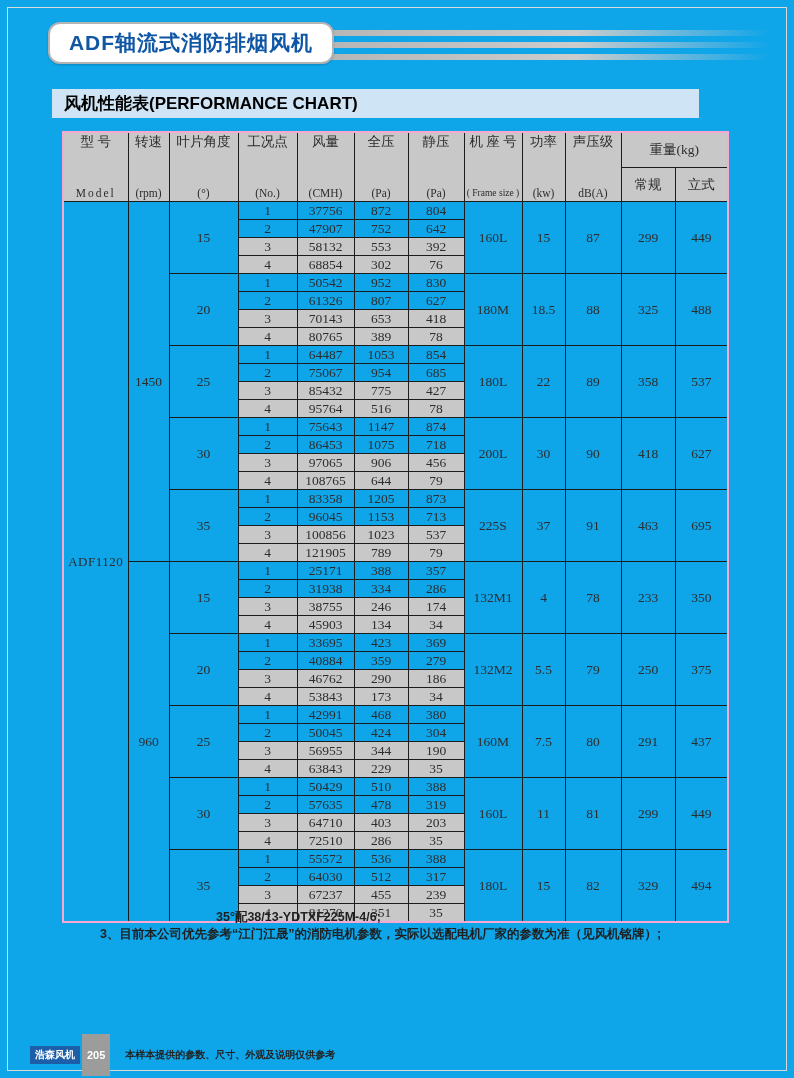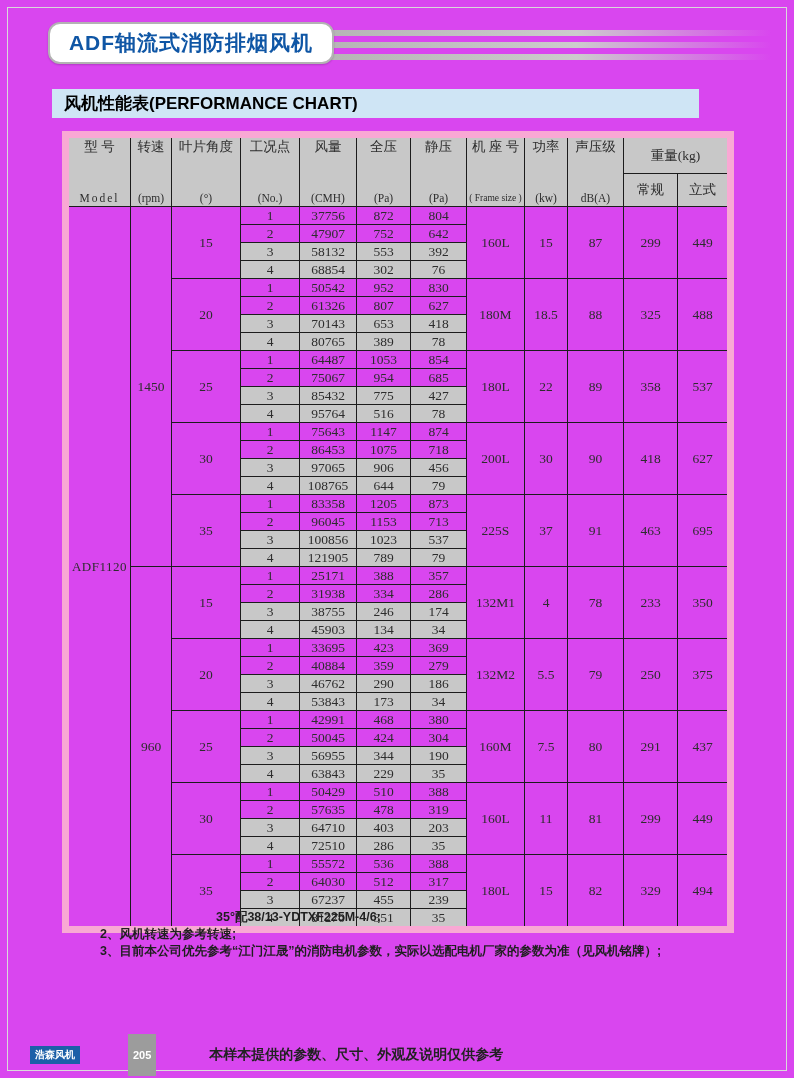--- a/index.html
+++ b/index.html
@@ -1,17 +1,17 @@
 <!DOCTYPE html>
 <html style="--title-blue: #0f56a5; --section-bg: #cfe5f5; --header-gray: #c8c8c8; --shade-gray: #c8c8c8; --footer-brand-bg: #1c5fa8; --footer-page-bg: #9c9c9c;"><head>
 <meta charset="utf-8">
 <style>
   html,body { margin:0; padding:0; background:#ffffff; }
   .page {
-    position:relative; width:794px; height:1078px; background:#d946ef;
+    position:relative; width:794px; height:1078px; background:#0ea5e9;
     font-family:"Liberation Sans", sans-serif; overflow:hidden;
   }
   .page-border { position:absolute; left:7px; top:7px; right:7px; bottom:7px;
     border:1px solid #d9d9d9; pointer-events:none; }
 
   
   .title-box {
     position:absolute; left:48px; top:22px; width:282px; height:38px;
     background:#fff; border:2px solid #b3b3b3; border-radius:12px;
     display:flex; align-items:center; justify-content:center;
@@ -23,46 +23,46 @@
   .s1 { top:30px; } .s2 { top:42px; } .s3 { top:54px; }
 
   
   .section-bar { position:absolute; left:52px; top:89px; width:647px; height:29px;
     background:var(--section-bg,#cfe5f5); display:flex; align-items:center; }
   .section-bar span { font-size:17px; font-weight:600; color:#000; padding-left:12px; }
 
   
   table.perf { position:absolute; left:62px; top:131px; border-collapse:collapse;
     table-layout:fixed; font-family:"Liberation Serif", serif; color:#2d2d2d;
-    border:7px solid #f9a8d4; }
+    border:2px solid #f9a8d4; }
   .perf th, .perf td { border:1px solid #1c1c1c; text-align:center; vertical-align:middle;
     padding:0; overflow:hidden; }
   .perf thead th { background:var(--header-gray,#c8c8c8); font-weight:normal; }
   .h1 { font-size:13.5px; line-height:17px; }
   .h2 { font-size:11.5px; line-height:15px;margin-top:36px; }
   .h2.tiny { font-size:9.5px; }
   .model-sub { letter-spacing:2px; }
   .perf tbody td { height:17px; font-size:13.5px; line-height:17px; }
   .perf td.sh { background:var(--shade-gray,#c8c8c8); }
   .perf td.model-cell { font-size:13px; letter-spacing:0.5px; }
 
   
   .notes { position:absolute; left:64px; top:909px; width:690px;
     font-size:12.5px; font-weight:bold; color:#1f1f1f; line-height:17px; }
   .note-line { white-space:nowrap; }
   .note-item { padding-left:36px; }
   .note-cont { padding-left:152px; }
 
   
-  .footer { position:absolute; left:30px; top:1034px; display:flex; align-items:center;gap:46px; }
+  .footer { position:absolute; left:30px; top:1034px; display:flex; align-items:center; }
   .brand { background:var(--footer-brand-bg,#1c5fa8); color:#fff; font-size:10px;
     font-weight:bold; padding:2px 5px; }
   .pagenum { background:var(--footer-page-bg,#9c9c9c); color:#fff; font-size:11px;
     font-weight:bold; padding:15px 5px; margin-left:2px; }
-  .disclaimer { font-size:14px; font-weight:bold; color:#222; margin-left:7px; }
+  .disclaimer { font-size:10px; font-weight:bold; color:#222; margin-left:15px; }
 </style>
 </head>
 <body>
 
 <div class="page">
   <div class="page-border"></div>
 
   <div class="title-box">
     <span>ADF轴流式消防排烟风机</span>
   </div>
@@ -440,21 +440,20 @@
           <td class="sh">4</td>
           <td class="sh">81270</td>
           <td class="sh">351</td>
           <td class="sh">35</td>
         </tr>
       </tbody>
   </table>
 
   <div class="notes" id="notes">
       <div class="note-line note-cont">35°配38/13-YDTXF225M-4/6;</div>
-      <div class="note-line note-item"><span>2、</span>风机转速为参考转速;</div>
       <div class="note-line note-item"><span>3、</span>目前本公司优先参考“江门江晟”的消防电机参数，实际以选配电机厂家的参数为准（见风机铭牌）;</div>
     </div>
 
   <div class="footer">
     <span class="brand">浩森风机</span>
     <span class="pagenum">205</span>
     <span class="disclaimer">本样本提供的参数、尺寸、外观及说明仅供参考</span>
   </div>
 </div>
 

